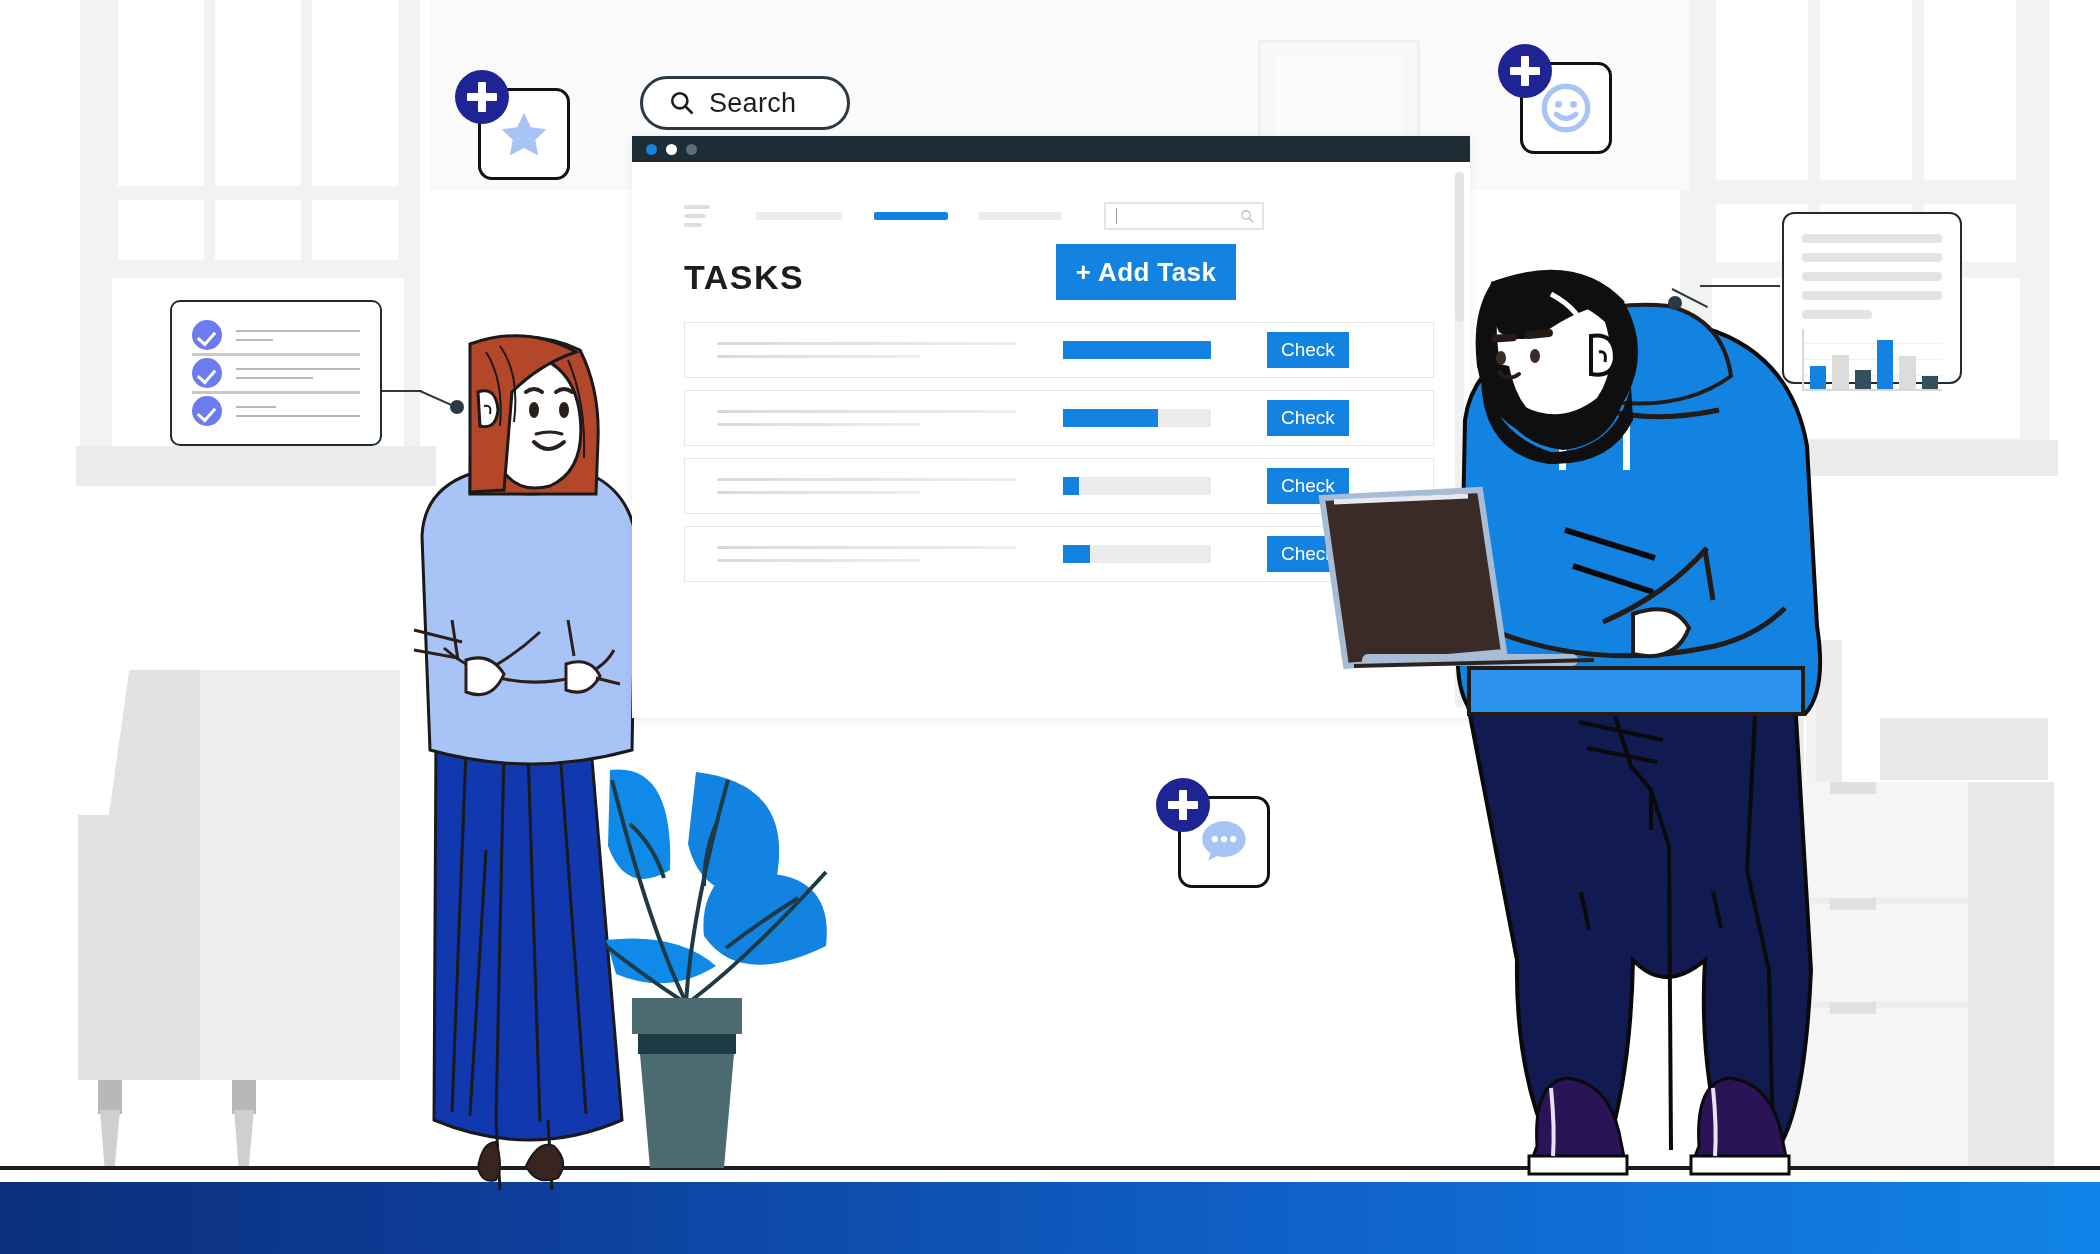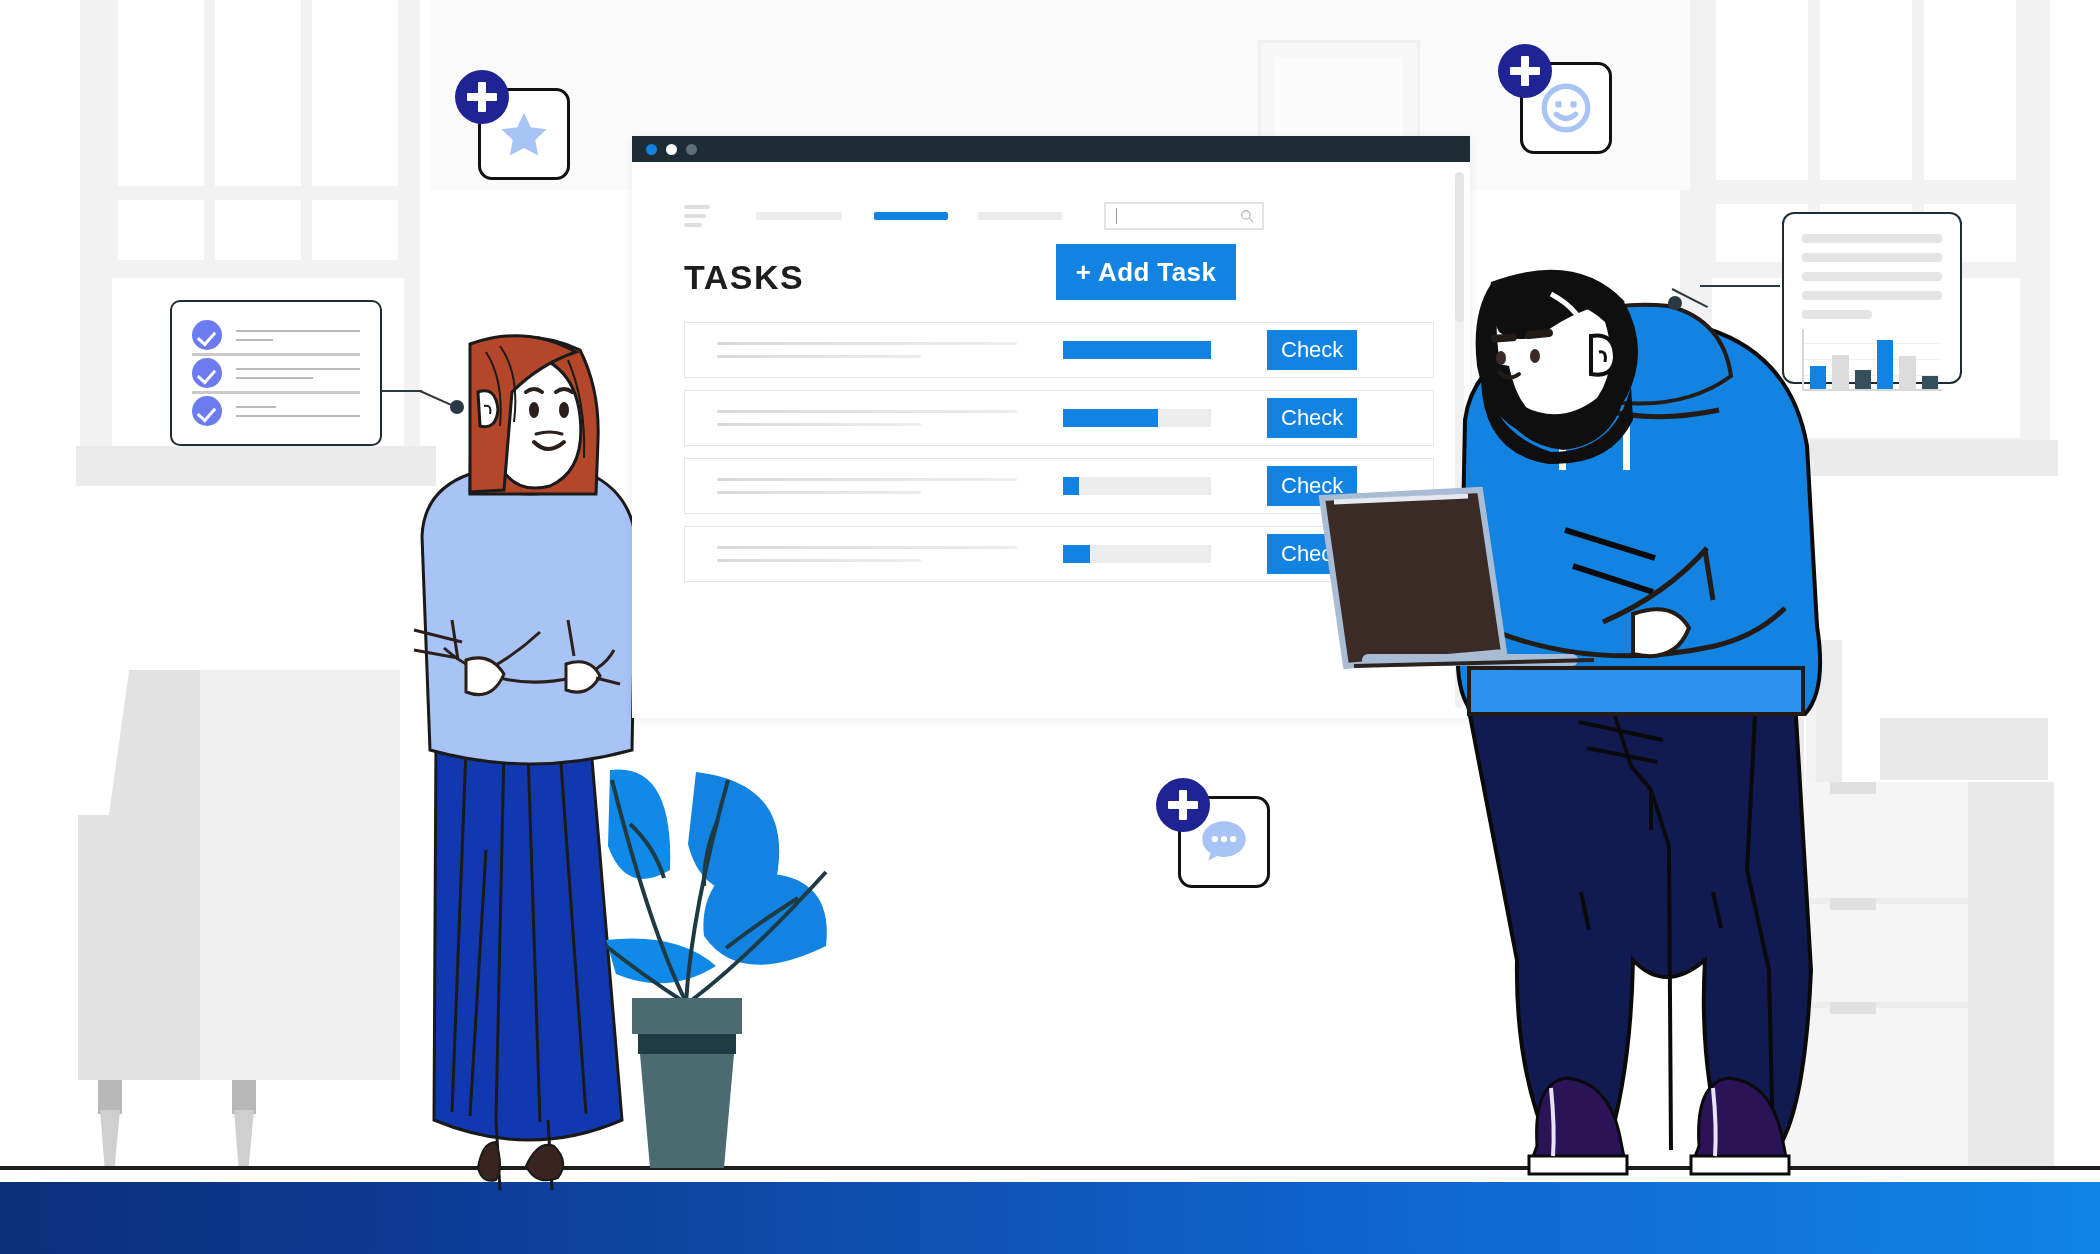--- a/index.html
+++ b/index.html
@@ -85,21 +85,21 @@
 
   .task-row {
     position:absolute; border:1.5px solid #e7e7e7; background:#fff;
     display:flex; align-items:center;
   }
   .task-lines { display:flex; flex-direction:column; gap:10px; }
   .task-line { height:3px; background:linear-gradient(90deg,#d9d9d9,#eee); border-radius:2px; }
   .bar-track { height:18px; background:#ececec; overflow:hidden; }
   .bar-fill { height:100%; background:#1283e0; }
   .check-btn {
-    background:#1283e0; color:#fff; border:none; font-size:22px;
+    background:#1283e0; color:#fff; border:none; font-size:19px;
     padding:7px 14px; cursor:pointer;
   }
 
   
   .mini-card {
     position:absolute; background:#fff; border:3px solid #111;
     border-radius:14px; display:flex; align-items:center; justify-content:center;
   }
   .plus-badge {
     position:absolute; border-radius:50%; background:#1f2495;
@@ -412,20 +412,27 @@
     <path d="M258 818 Q262 858 260 886" stroke="#e9e1f5" stroke-width="4" fill="none"></path>
   </svg>
 
   <svg style="position:absolute; left:1318px; top:490px; width:290px; height:185px;" viewBox="0 0 290 185">
     <path d="M4 8 L162 0 L186 162 L28 176 Z" fill="#3b2b26" stroke="#a9bcd6" stroke-width="6"></path>
     <path d="M16 12 L150 6" stroke="#e6e9ef" stroke-width="5"></path>
     <rect x="44" y="164" width="216" height="12" rx="6" fill="#a9bcd6"></rect>
     <path d="M36 176 L276 170" stroke="#2b2320" stroke-width="4" fill="none"></path>
   </svg>
 
+  <div class="search-pill" style="left:640px; top:76px; width:210px;">
+    <svg width="26" height="26" viewBox="0 0 24 24">
+      <circle cx="10" cy="10" r="7" fill="none" stroke="#1d1d1d" stroke-width="2.4"></circle>
+      <line x1="15" y1="15" x2="21" y2="21" stroke="#1d1d1d" stroke-width="2.4" stroke-linecap="round"></line>
+    </svg>
+    <span class="lbl">Search</span>
+  </div>
 
   <div class="checklist-card" style="left:170px; top:300px; width:212px; height:146px;">
     <div class="cl-item">
       <span class="cl-circle"></span>
       <span class="cl-text">
         <div style="width:100%"></div>
           <div style="width:30%"></div>
       </span>
     </div>
     <div class="cl-sep"></div>

